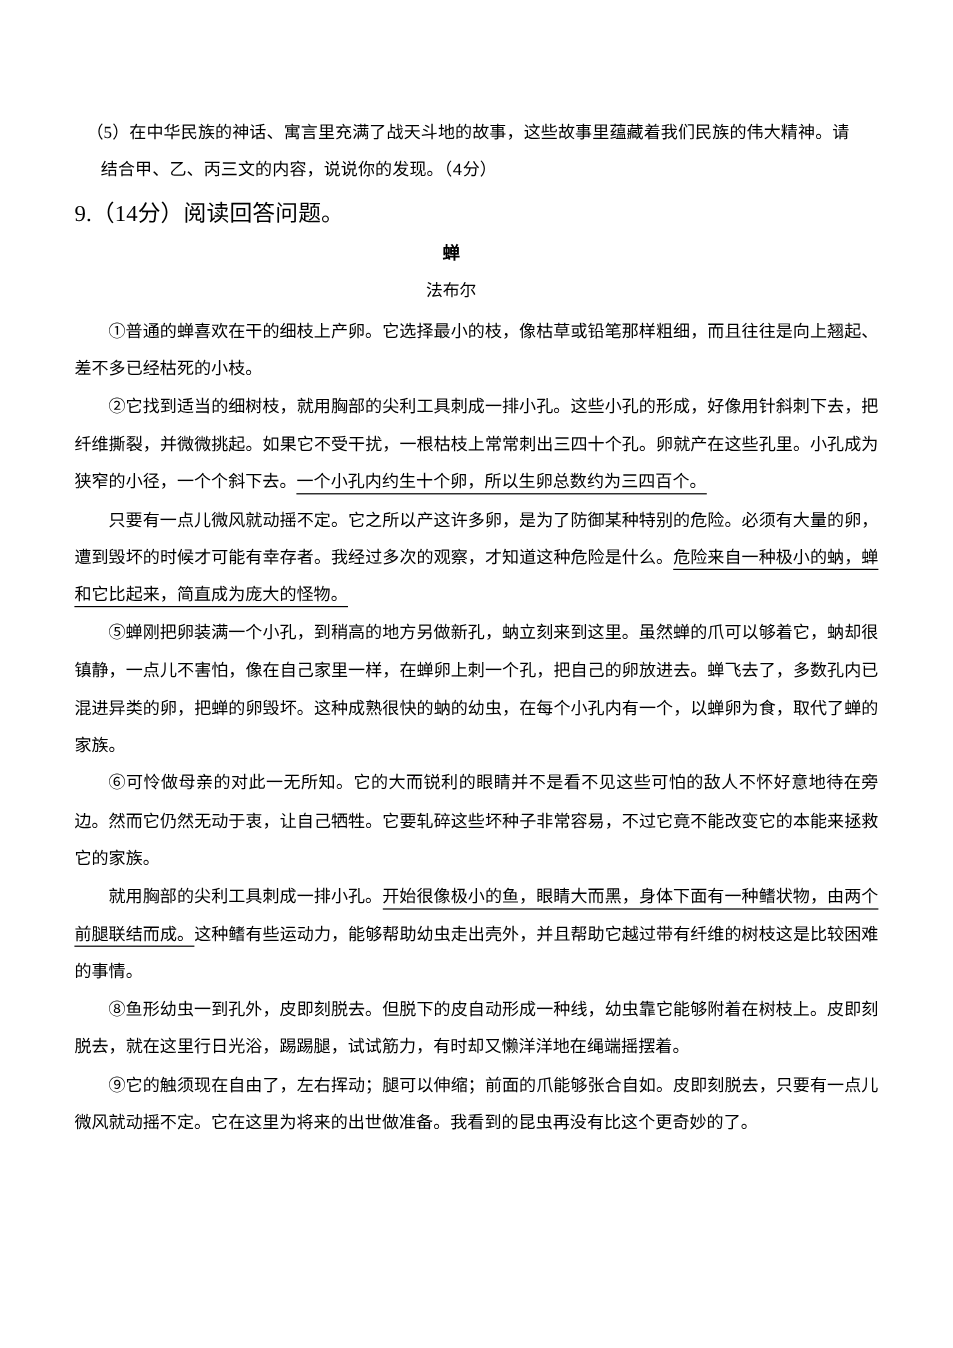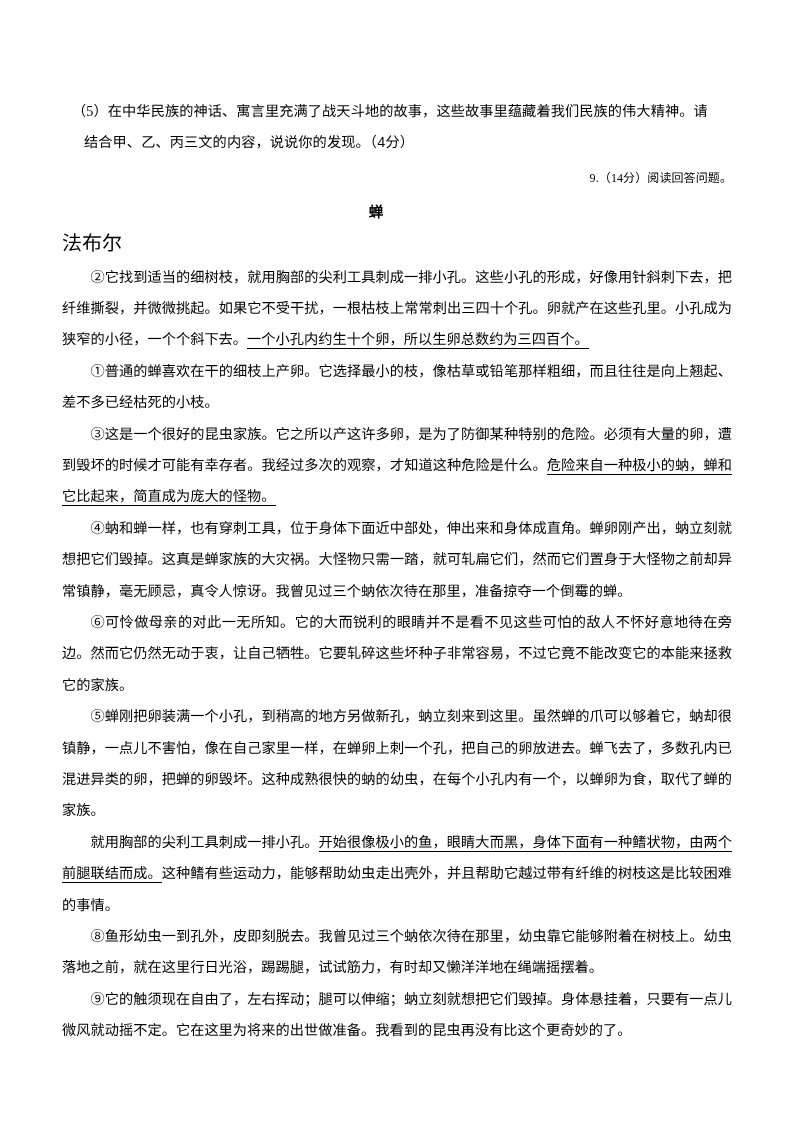--- a/index.html
+++ b/index.html
@@ -36,39 +36,39 @@
     font-size: 14.2px;
     line-height: 31.5px;
     letter-spacing: 0.1px;
     white-space: nowrap;
   }
   .carry-line-1 { padding-left: 10px; }
   .carry-line-2 { padding-left: 22px; font-family: Liberation Mono, monospace; }
 
   
   .q-stem {
-    font-size: 12px;
+    font-size: 19px;
     line-height: 31.5px;
     letter-spacing: 0.1px;
     white-space: nowrap;
     margin: 0 0 2px 0;
-    text-align: right;
   }
 
   
   .article-title {
     text-align: center;
     font-size: 14.6px;
     font-weight: bold;
     line-height: 31.5px;
     margin: 0;
     padding-right: 42px;
   }
   .article-author {
-    font-size: 20px;
+    text-align: center;
+    font-size: 14px;
     line-height: 31.5px;
     margin: 0 0 2px 0;
     padding-right: 42px;
   }
 
   
   .para {
     font-size: 14.2px;
     line-height: 31.4px;
     letter-spacing: 0.05px;
@@ -93,24 +93,23 @@
     <div class="carry-line carry-line-1">（5）在中华民族的神话、寓言里充满了战天斗地的故事，这些故事里蕴藏着我们民族的伟大精神。请</div>
     <div class="carry-line carry-line-2">结合甲、乙、丙三文的内容，说说你的发现。（4分）</div>
   </div>
 
   <div class="q-stem">9.（14分）阅读回答问题。</div>
 
   <div class="article-title">蝉</div>
   <div class="article-author">法布尔</div>
 
   <div id="article-body">
+      <p class="para"><span>①普通的蝉喜欢在干的细枝上产卵。它选择最小的枝，像枯草或铅笔那样粗细，而且往往是向上翘起、差不多已经枯死的小枝。</span></p>
       <p class="para"><span>②它找到适当的细树枝，就用胸部的尖利工具刺成一排小孔。这些小孔的形成，好像用针斜刺下去，把纤维撕裂，并微微挑起。如果它不受干扰，一根枯枝上常常刺出三四十个孔。卵就产在这些孔里。小孔成为狭窄的小径，一个个斜下去。</span><u>一个小孔内约生十个卵，所以生卵总数约为三四百个。</u></p>
-      <p class="para"><span>①普通的蝉喜欢在干的细枝上产卵。它选择最小的枝，像枯草或铅笔那样粗细，而且往往是向上翘起、差不多已经枯死的小枝。</span></p>
-      <p class="para"><span>③这是一个很好的昆虫家族。它之所以产这许多卵，是为了防御某种特别的危险。必须有大量的卵，遭到毁坏的时候才可能有幸存者。我经过多次的观察，才知道这种危险是什么。</span><u>危险来自一种极小的蚋，蝉和它比起来，简直成为庞大的怪物。</u></p>
-      <p class="para"><span>④蚋和蝉一样，也有穿刺工具，位于身体下面近中部处，伸出来和身体成直角。蝉卵刚产出，蚋立刻就想把它们毁掉。这真是蝉家族的大灾祸。大怪物只需一踏，就可轧扁它们，然而它们置身于大怪物之前却异常镇静，毫无顾忌，真令人惊讶。我曾见过三个蚋依次待在那里，准备掠夺一个倒霉的蝉。</span></p>
+      <p class="para"><span>只要有一点儿微风就动摇不定。它之所以产这许多卵，是为了防御某种特别的危险。必须有大量的卵，遭到毁坏的时候才可能有幸存者。我经过多次的观察，才知道这种危险是什么。</span><u>危险来自一种极小的蚋，蝉和它比起来，简直成为庞大的怪物。</u></p>
+      <p class="para"><span>⑤蝉刚把卵装满一个小孔，到稍高的地方另做新孔，蚋立刻来到这里。虽然蝉的爪可以够着它，蚋却很镇静，一点儿不害怕，像在自己家里一样，在蝉卵上刺一个孔，把自己的卵放进去。蝉飞去了，多数孔内已混进异类的卵，把蝉的卵毁坏。这种成熟很快的蚋的幼虫，在每个小孔内有一个，以蝉卵为食，取代了蝉的家族。</span></p>
       <p class="para"><span>⑥可怜做母亲的对此一无所知。它的大而锐利的眼睛并不是看不见这些可怕的敌人不怀好意地待在旁边。然而它仍然无动于衷，让自己牺牲。它要轧碎这些坏种子非常容易，不过它竟不能改变它的本能来拯救它的家族。</span></p>
-      <p class="para"><span>⑤蝉刚把卵装满一个小孔，到稍高的地方另做新孔，蚋立刻来到这里。虽然蝉的爪可以够着它，蚋却很镇静，一点儿不害怕，像在自己家里一样，在蝉卵上刺一个孔，把自己的卵放进去。蝉飞去了，多数孔内已混进异类的卵，把蝉的卵毁坏。这种成熟很快的蚋的幼虫，在每个小孔内有一个，以蝉卵为食，取代了蝉的家族。</span></p>
       <p class="para"><span>就用胸部的尖利工具刺成一排小孔。</span><u>开始很像极小的鱼，眼睛大而黑，身体下面有一种鳍状物，由两个前腿联结而成。</u><span>这种鳍有些运动力，能够帮助幼虫走出壳外，并且帮助它越过带有纤维的树枝这是比较困难的事情。</span></p>
-      <p class="para"><span>⑧鱼形幼虫一到孔外，皮即刻脱去。我曾见过三个蚋依次待在那里，幼虫靠它能够附着在树枝上。幼虫落地之前，就在这里行日光浴，踢踢腿，试试筋力，有时却又懒洋洋地在绳端摇摆着。</span></p>
-      <p class="para"><span>⑨它的触须现在自由了，左右挥动；腿可以伸缩；蚋立刻就想把它们毁掉。身体悬挂着，只要有一点儿微风就动摇不定。它在这里为将来的出世做准备。我看到的昆虫再没有比这个更奇妙的了。</span></p>
+      <p class="para"><span>⑧鱼形幼虫一到孔外，皮即刻脱去。但脱下的皮自动形成一种线，幼虫靠它能够附着在树枝上。皮即刻脱去，就在这里行日光浴，踢踢腿，试试筋力，有时却又懒洋洋地在绳端摇摆着。</span></p>
+      <p class="para"><span>⑨它的触须现在自由了，左右挥动；腿可以伸缩；前面的爪能够张合自如。皮即刻脱去，只要有一点儿微风就动摇不定。它在这里为将来的出世做准备。我看到的昆虫再没有比这个更奇妙的了。</span></p>
     </div>
 
 </div>
 
 </body></html>

